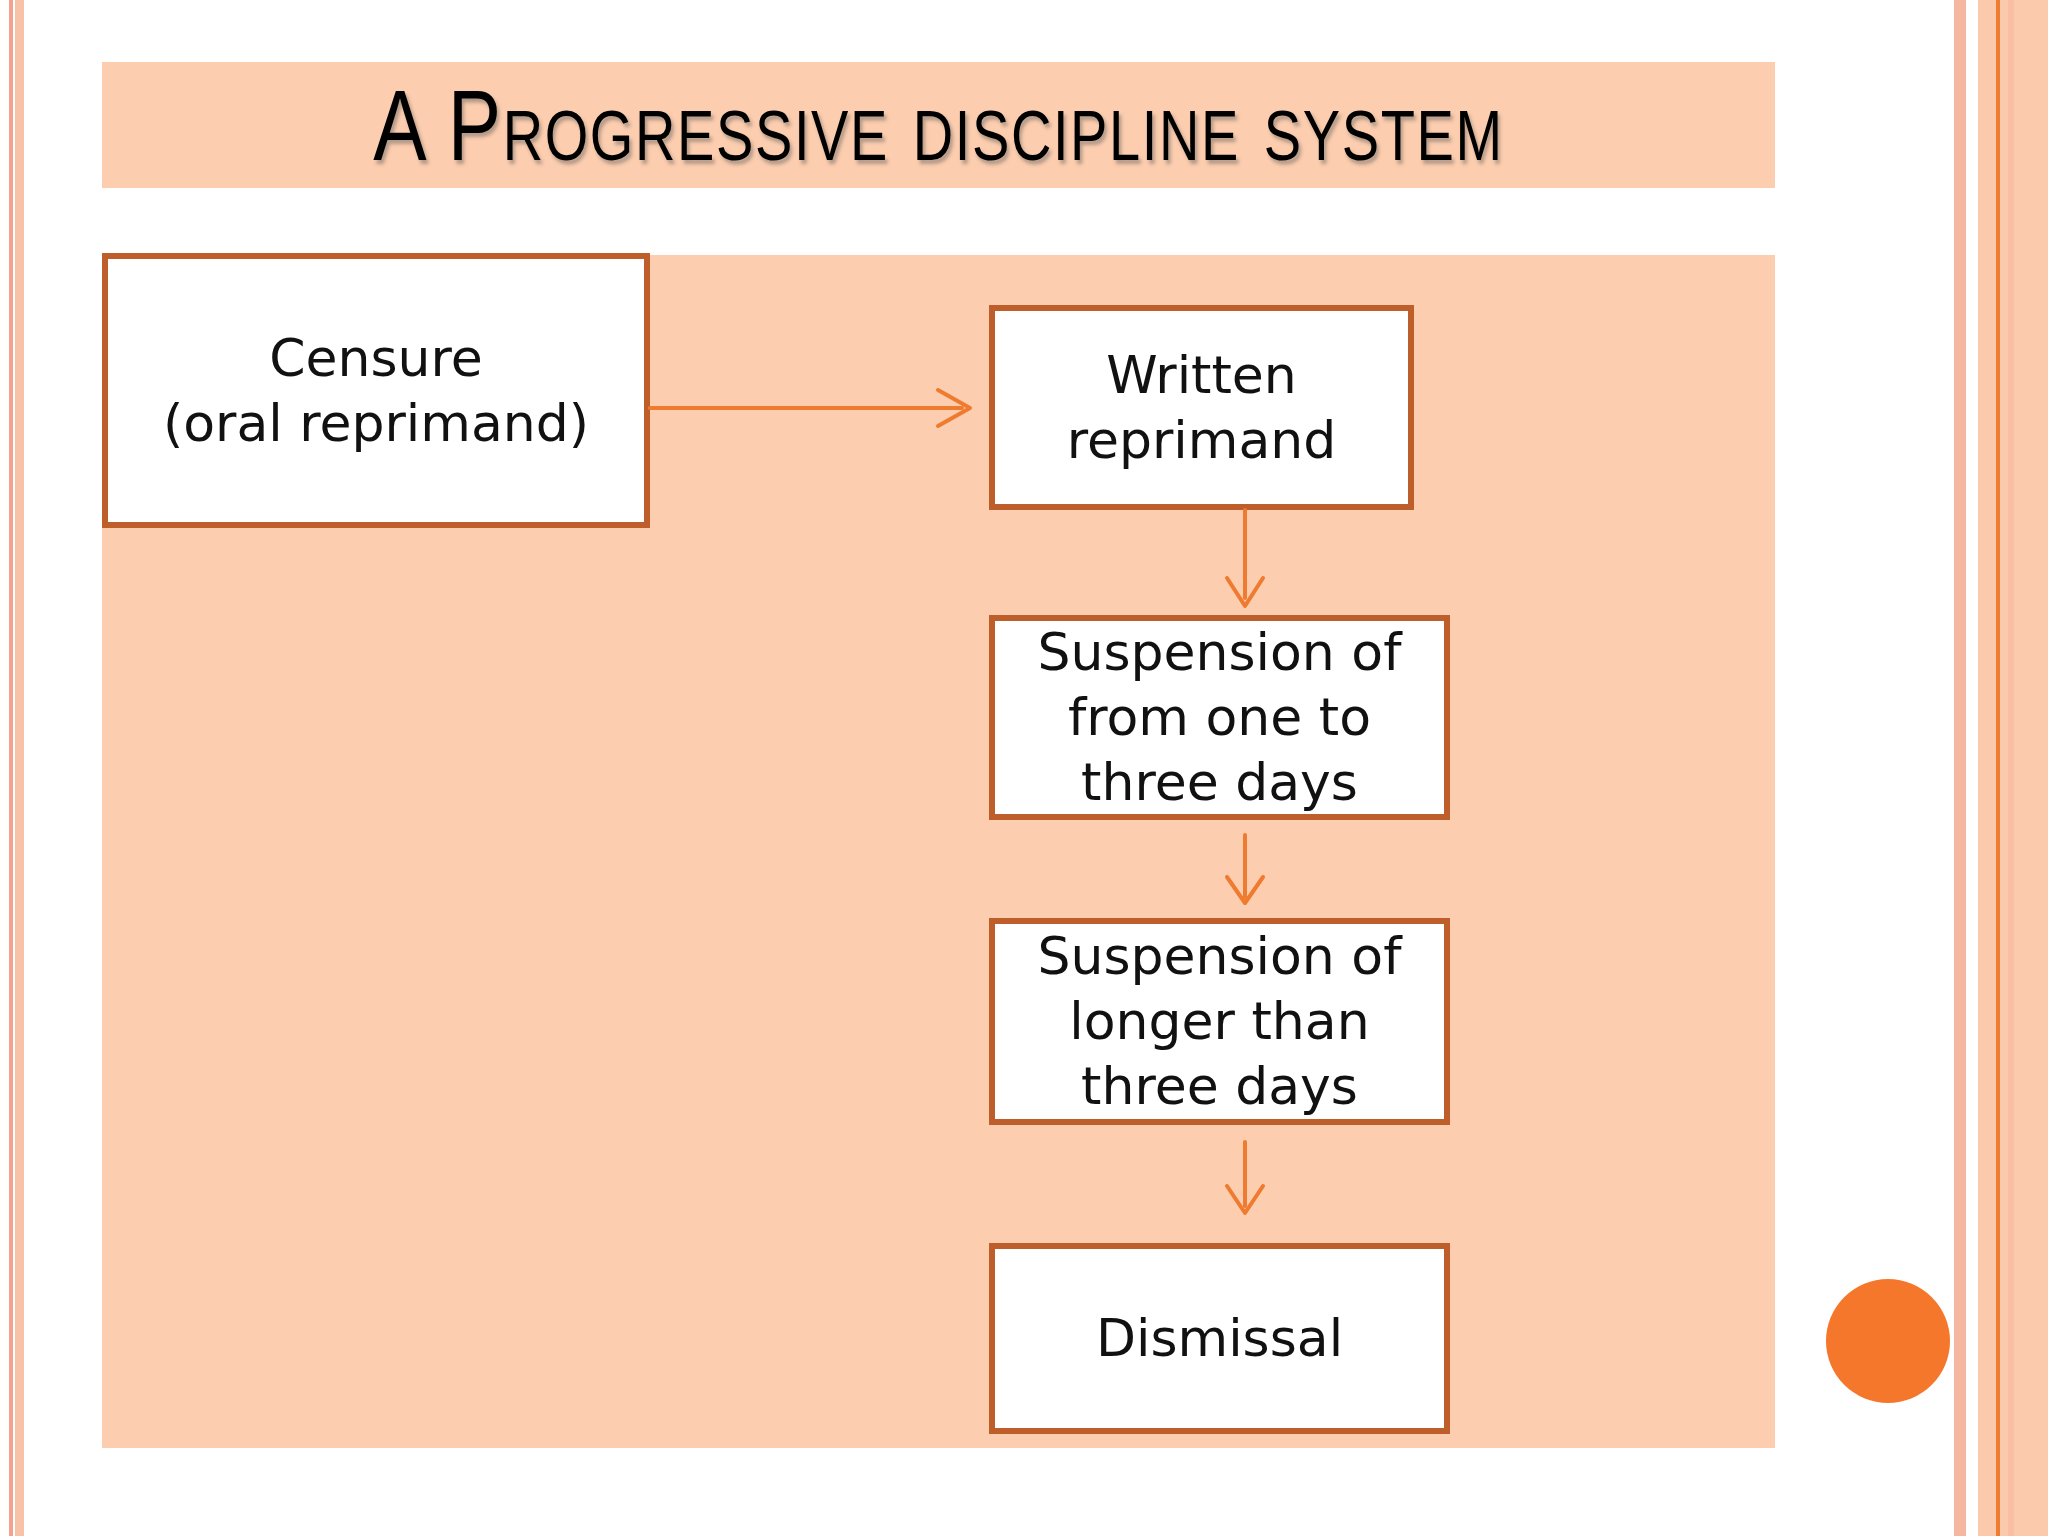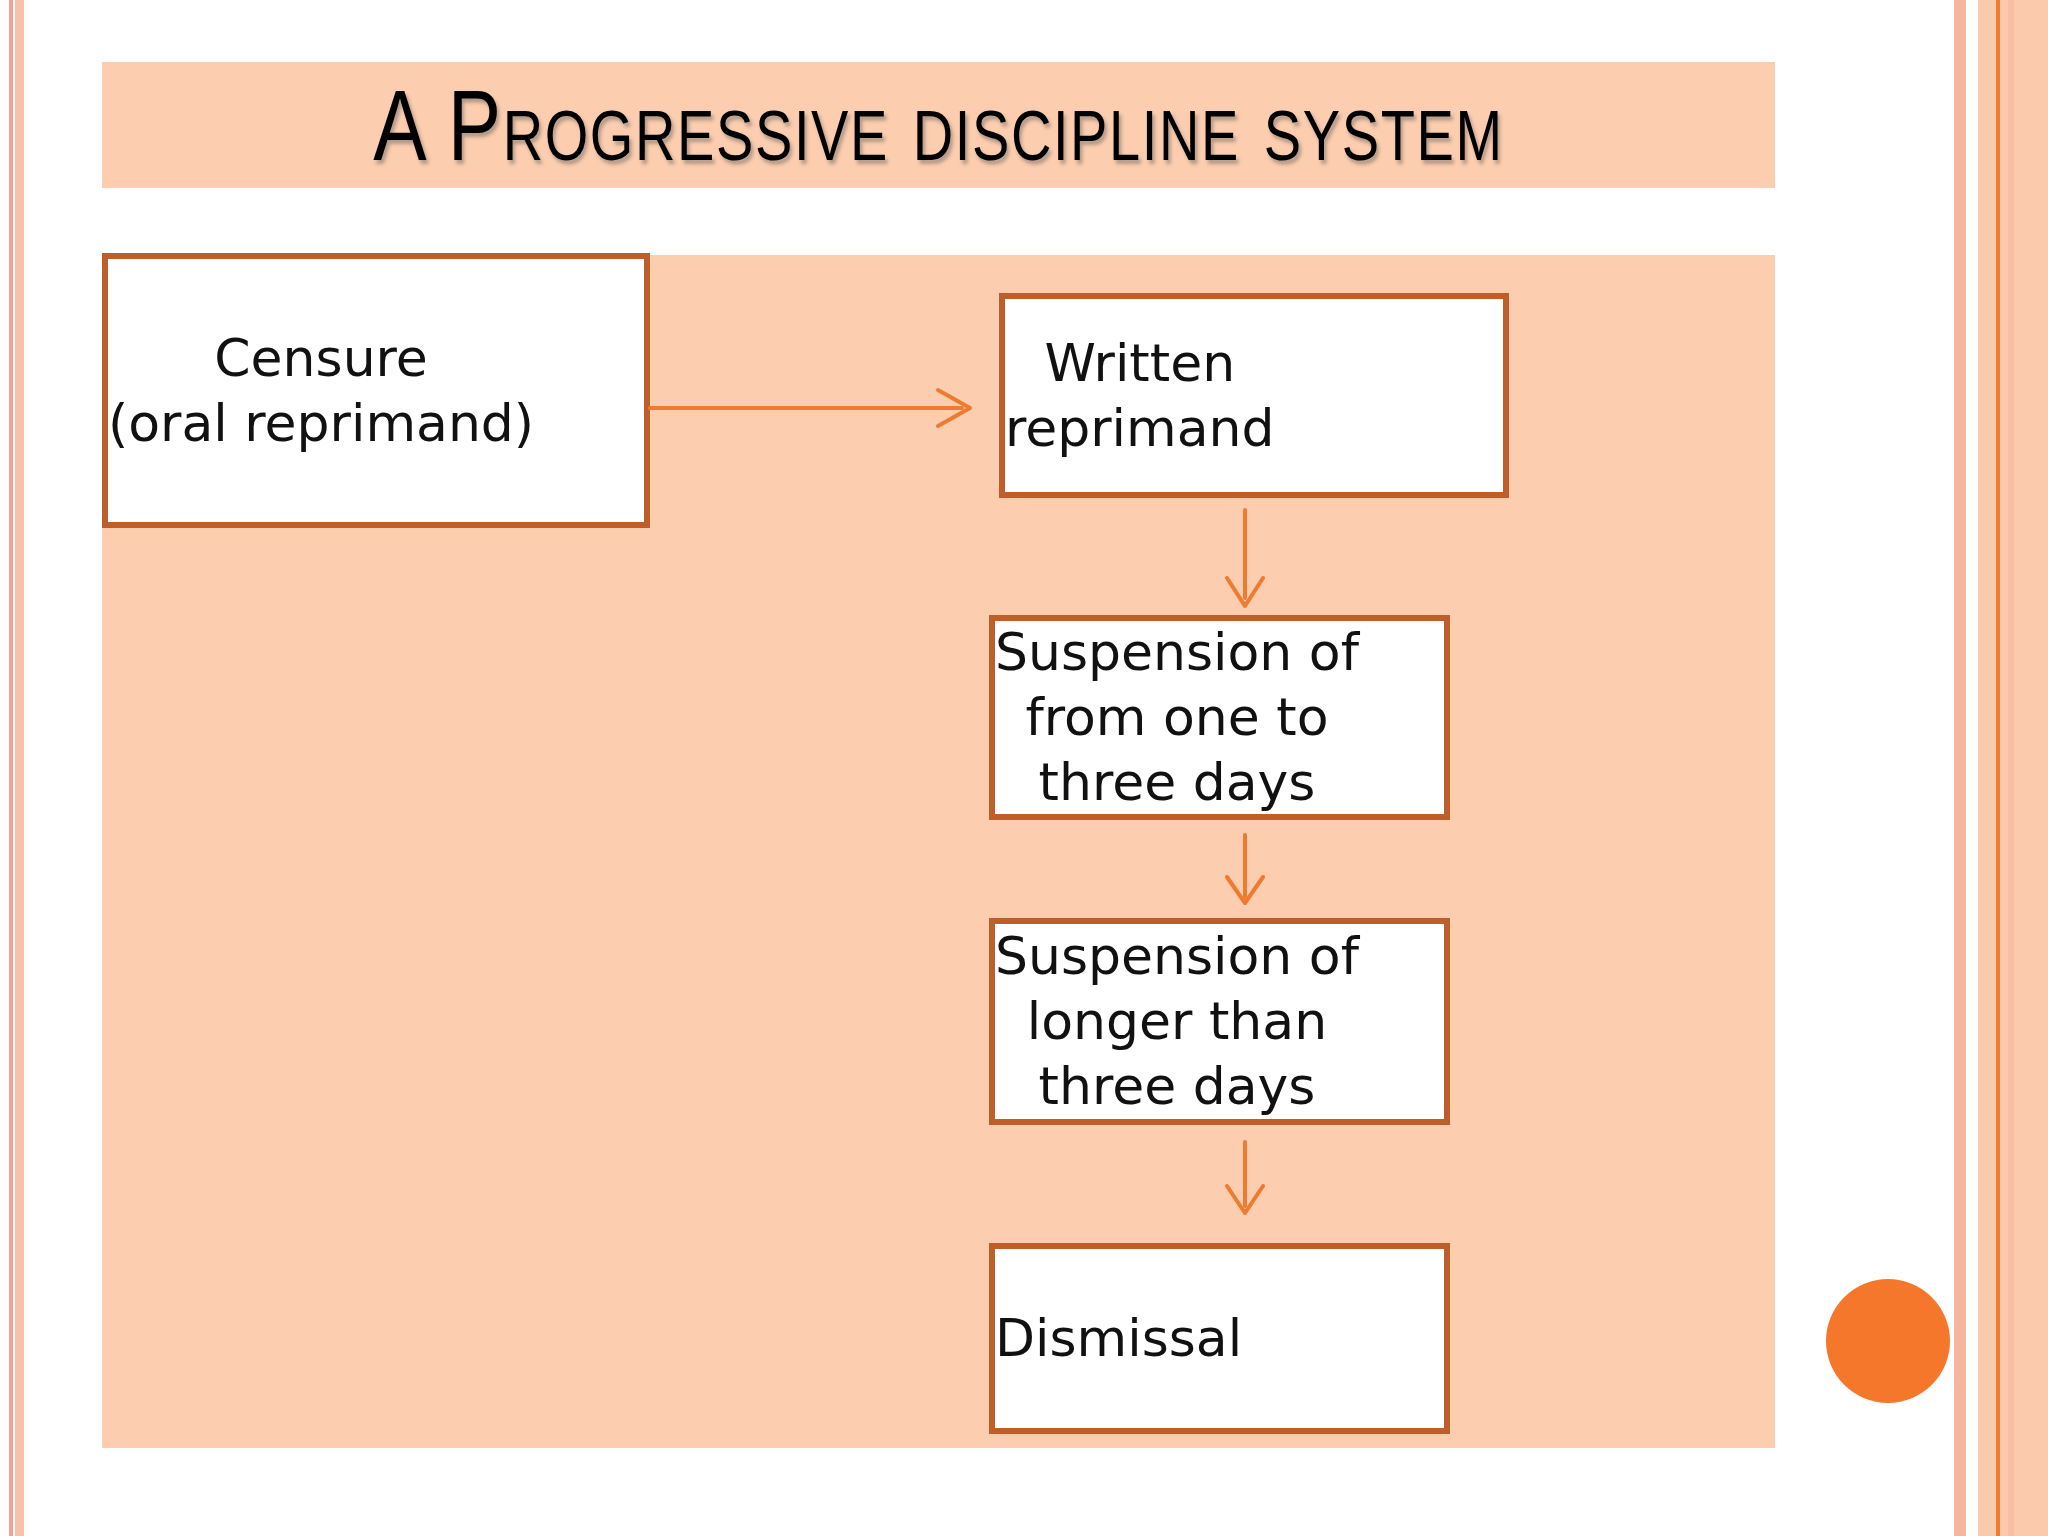--- a/index.html
+++ b/index.html
@@ -41,27 +41,27 @@
   .content-panel{
     position:absolute;left:102px;top:255px;width:1673px;height:1193px;
     background:#fccdae;
   }
   
   .flow-box{
     position:absolute;
     background:#ffffff;
     border:6px solid #be5e2b;
     box-sizing:border-box;
-    display:flex;align-items:center;
+    display:flex;align-items:center;justify-content:center;
     text-align:center;
     font-size:52px;line-height:1.25;color:#111;
     white-space:pre-line;
   }
   .box-censure{left:102px;top:253px;width:548px;height:275px;}
-  .box-written{left:989px;top:293px;width:510px;height:205px;margin-left:10px;}
+  .box-written{left:989px;top:305px;width:425px;height:205px;}
   .box-susp1{left:989px;top:615px;width:461px;height:205px;}
   .box-susp2{left:989px;top:918px;width:461px;height:207px;}
   .box-dismissal{left:989px;top:1243px;width:461px;height:191px;}
   
   .arrow{position:absolute;overflow:visible;}
   .arrow line,.arrow polyline{stroke:#ee7b2f;stroke-width:4;fill:none;stroke-linecap:round;stroke-linejoin:round;}
   
   .accent-circle{
     position:absolute;left:1826px;top:1279px;width:124px;height:124px;
     border-radius:50%;background:#f5772c;

